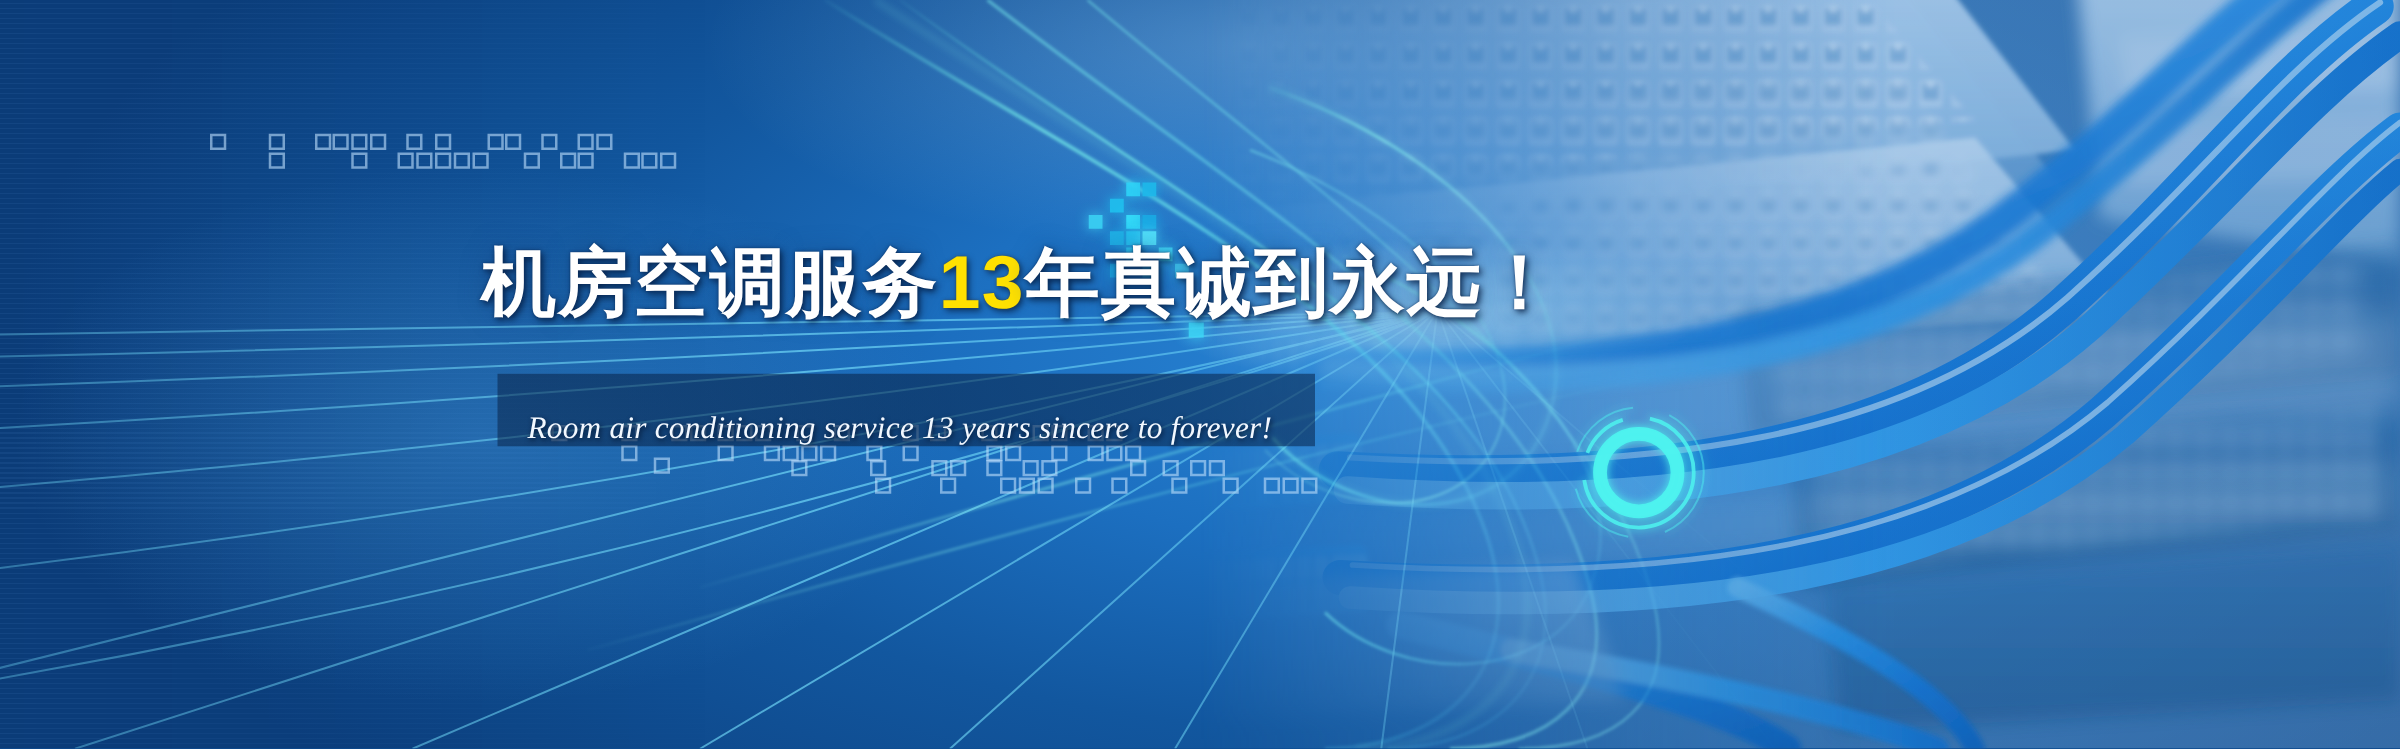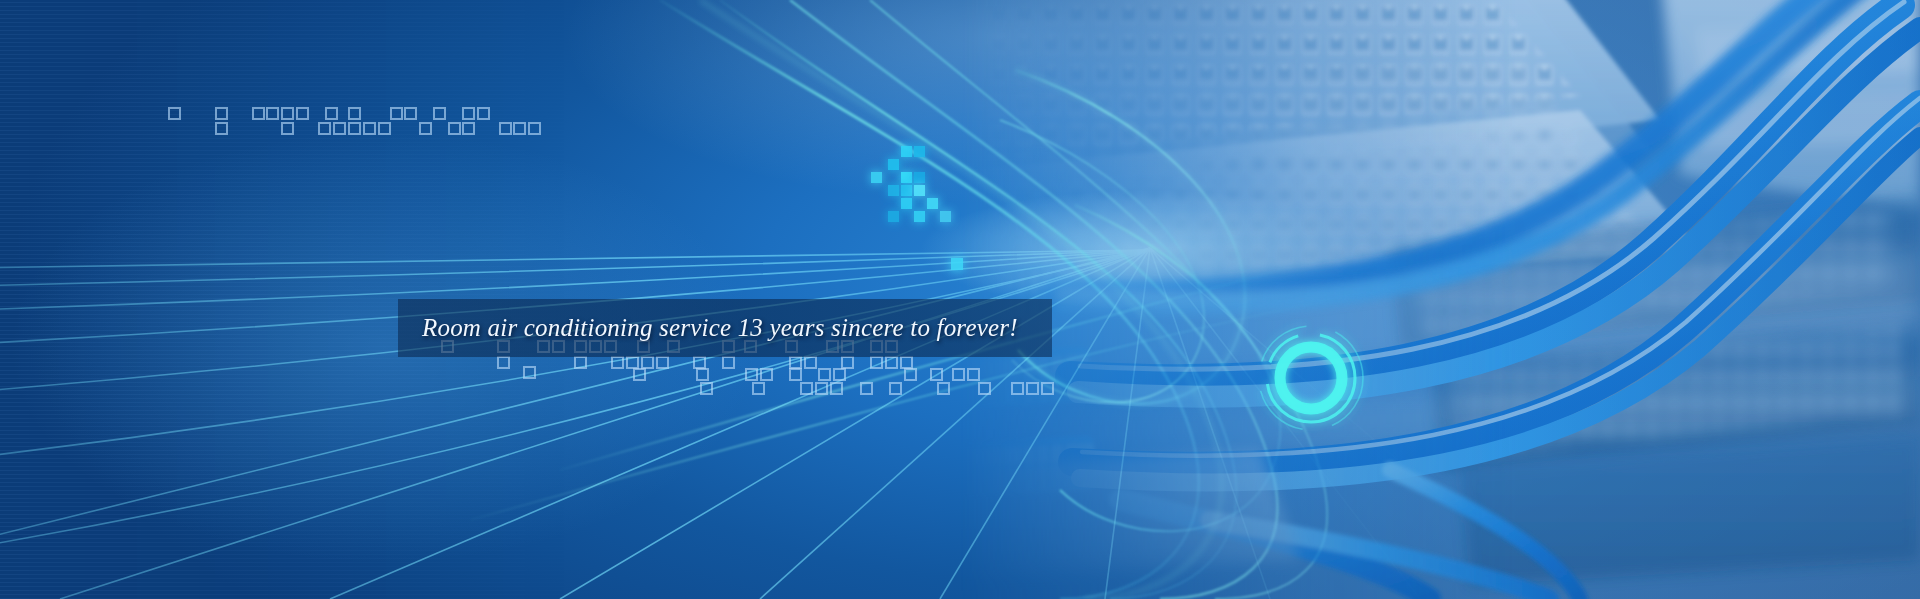--- a/index.html
+++ b/index.html
@@ -99,21 +99,21 @@
     position: absolute;
     left: 398px;
     top: 299px;
     width: 654px;
     height: 58px;
     background: linear-gradient(90deg,
         rgba(8,36,74,0.55) 0%,
         rgba(9,40,80,0.62) 50%,
         rgba(9,40,80,0.58) 100%);
     display: flex;
-    align-items: center;
+    align-items: flex-end;
   }
   .subtitle {
     margin: 0;
     padding-left: 24px;
     font-family: "Liberation Serif", "DejaVu Serif", serif;
     font-style: italic;
     font-size: 25px;
     letter-spacing: .2px;
     color: #f2f8ff;
     white-space: nowrap;
@@ -494,18 +494,21 @@
       <div class="pix solid" style="left: 914px; top: 185px; width: 11px; height: 11px; background: rgb(85, 230, 253); opacity: 0.9; box-shadow: rgb(85, 230, 253) 0px 0px 10px;"></div>
       <div class="pix solid" style="left: 888px; top: 185px; width: 11px; height: 11px; background: rgb(31, 180, 232); opacity: 0.9; box-shadow: rgb(31, 180, 232) 0px 0px 10px;"></div>
       <div class="pix solid" style="left: 901px; top: 198px; width: 11px; height: 11px; background: rgb(47, 210, 247); opacity: 0.9; box-shadow: rgb(47, 210, 247) 0px 0px 10px;"></div>
       <div class="pix solid" style="left: 927px; top: 198px; width: 11px; height: 11px; background: rgb(69, 226, 252); opacity: 0.85; box-shadow: rgb(69, 226, 252) 0px 0px 10px;"></div>
       <div class="pix solid" style="left: 888px; top: 211px; width: 11px; height: 11px; background: rgb(28, 176, 230); opacity: 0.85; box-shadow: rgb(28, 176, 230) 0px 0px 10px;"></div>
       <div class="pix solid" style="left: 914px; top: 211px; width: 11px; height: 11px; background: rgb(52, 216, 248); opacity: 0.85; box-shadow: rgb(52, 216, 248) 0px 0px 10px;"></div>
       <div class="pix solid" style="left: 940px; top: 211px; width: 11px; height: 11px; background: rgb(78, 228, 253); opacity: 0.7; box-shadow: rgb(78, 228, 253) 0px 0px 10px;"></div>
       <div class="pix solid" style="left: 951px; top: 258px; width: 12px; height: 12px; background: rgb(62, 216, 248); opacity: 0.9; box-shadow: rgb(62, 216, 248) 0px 0px 10px;"></div>
     </div>
 
+  <div class="copy">
+    <h1 class="headline"><span>机房空调服务</span><span class="hl-accent">13</span><span>年真诚到永远！</span></h1>
+  </div>
 
   <div class="sub-wrap">
     <p class="subtitle">Room air conditioning service 13 years sincere to forever!</p>
   </div>
 
 </div>
 
 </body></html>

